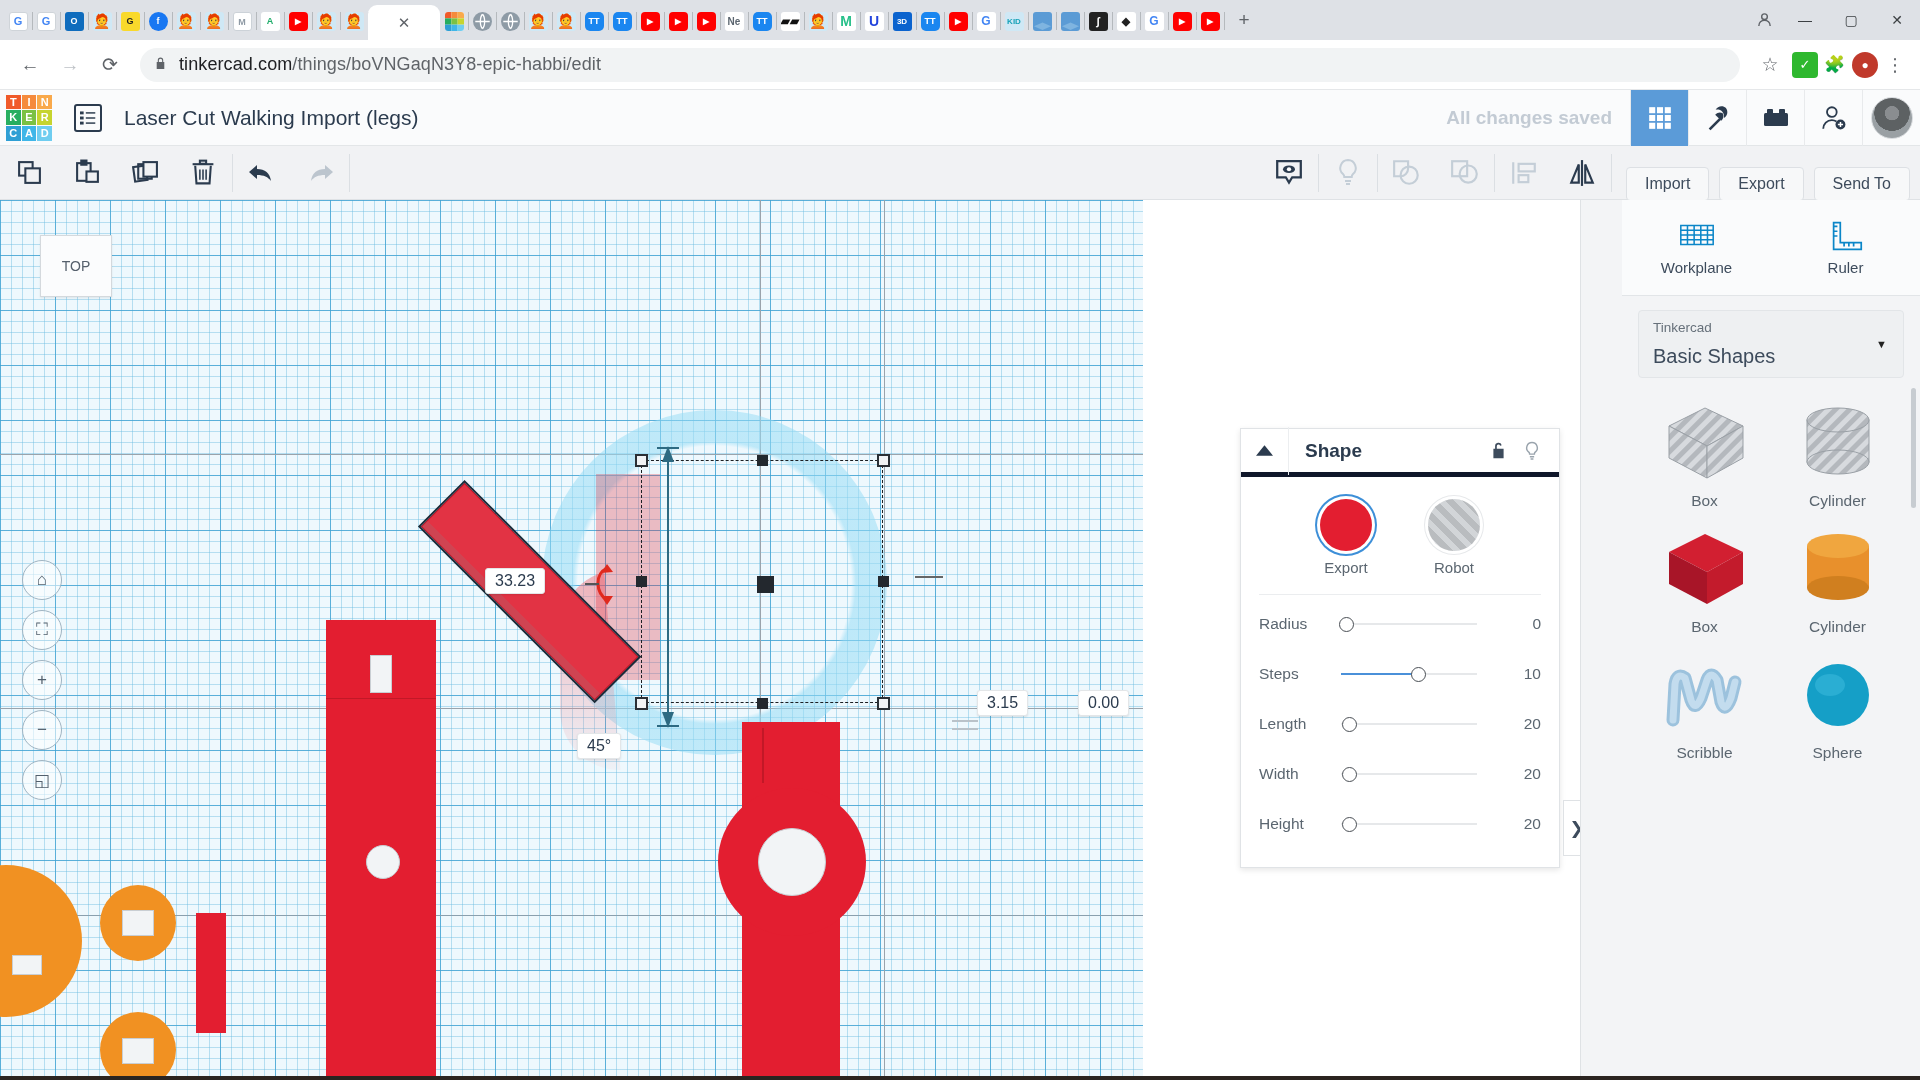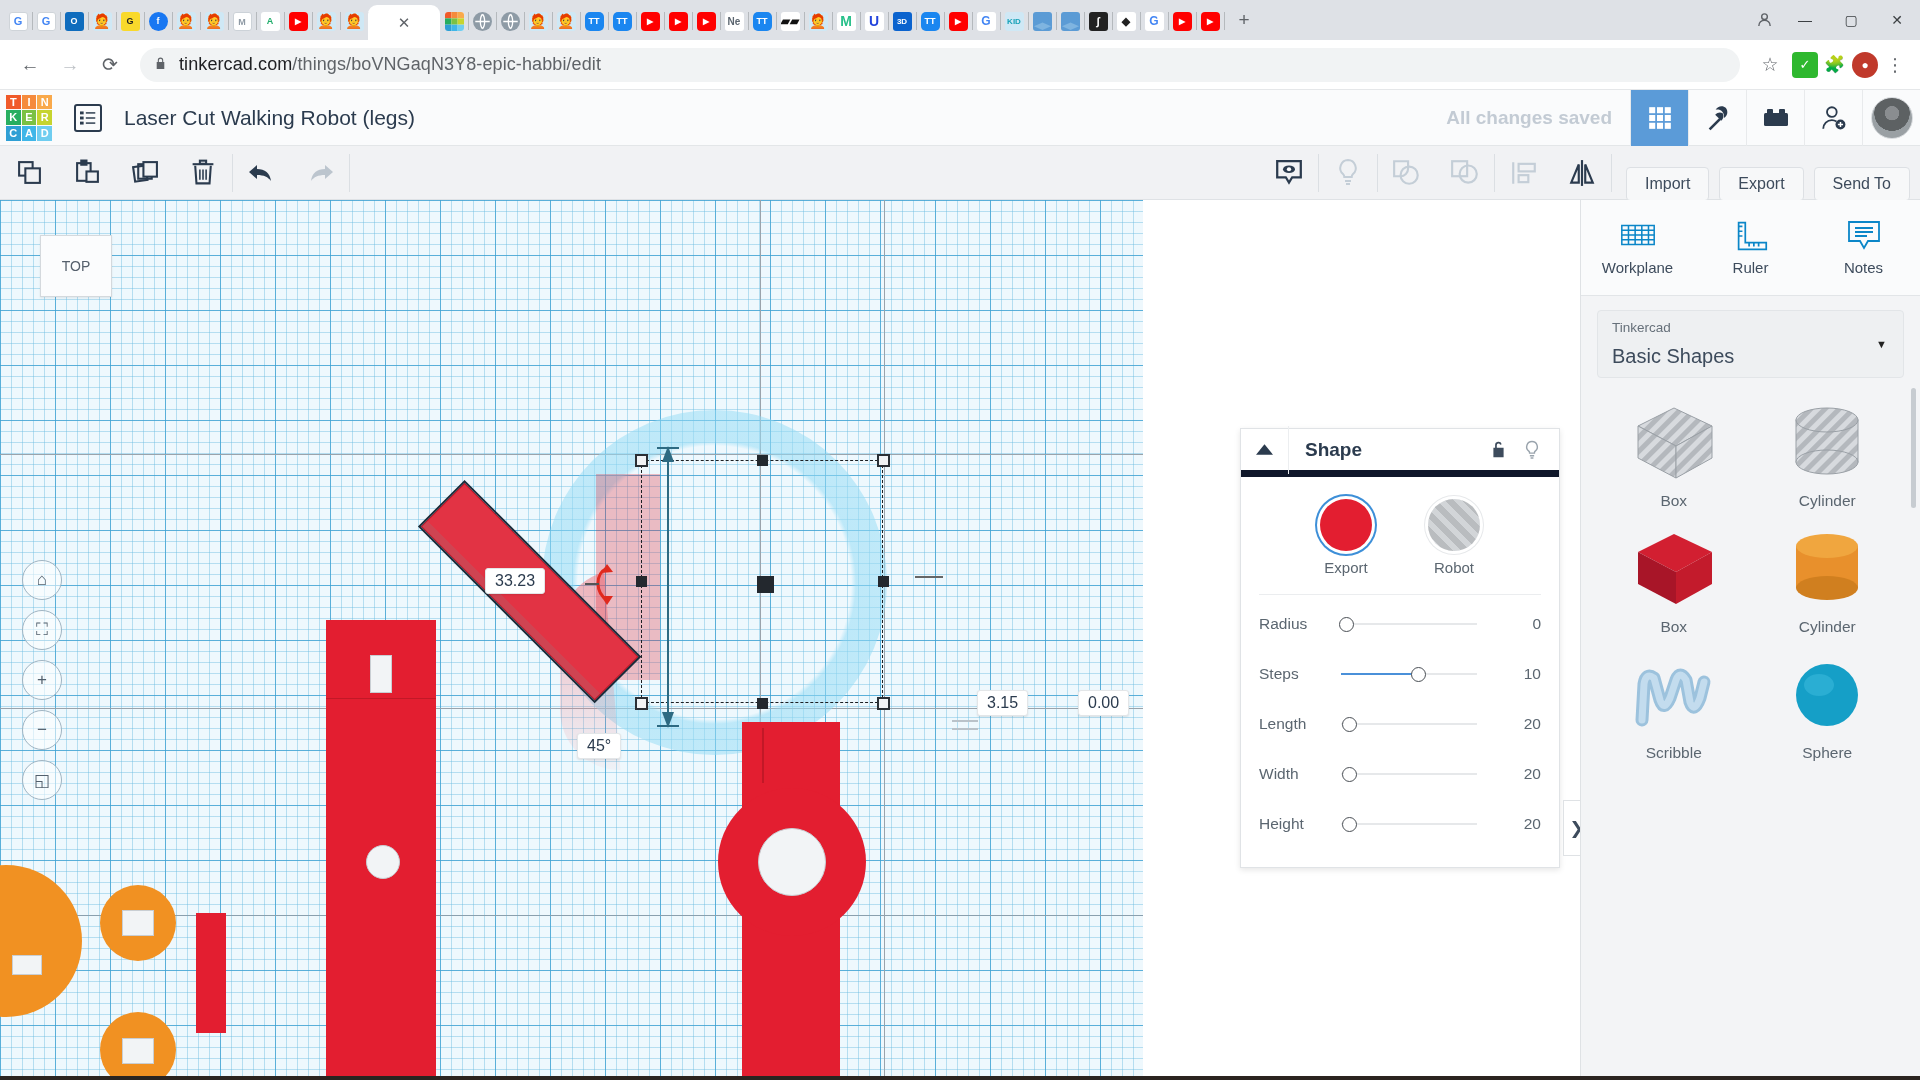--- a/index.html
+++ b/index.html
@@ -144,21 +144,21 @@
           rgba(150,220,245,.0) 56%, rgba(150,220,245,.55) 58%, rgba(150,220,245,.45) 100%); }
   .rot-arc { position:absolute; border-radius:50%; }
 
   .dimlabel { position:absolute; background:#fff; border:1px solid #e3e6e8; border-radius:3px;
               padding:3px 9px; font-size:16px; color:#2b3b4e; box-shadow:0 1px 2px rgba(0,0,0,.10); }
   .dimlabel.pink { background:#fde7ea; }
 
   
   .shape-panel { position:absolute; left:1240px; top:228px; width:320px; background:#fff;
                  border:1px solid #e0e3e6; box-shadow:0 2px 6px rgba(0,0,0,.10); }
-  .sp-head { height:48px; display:flex; align-items:center; border-bottom:7px solid #0f172a; }
+  .sp-head { height:48px; display:flex; align-items:center; border-bottom:5px solid #0f172a; }
   .sp-collapse { width:48px;height:48px;display:flex;align-items:center;justify-content:center;
                  border-right:1px solid #eceef0;color:#2b3b4e;font-size:12px;}
   .sp-title { font-size:19px;font-weight:bold;color:#2b3b4e;margin-left:16px; }
   .sp-ic { width:34px;display:flex;align-items:center;justify-content:center;color:#3d4b5c;font-size:17px; }
   .sp-body { padding:22px 0 18px; }
   .swatchrow { display:flex; justify-content:center; gap:56px; margin-bottom:8px; }
   .swatch-col { text-align:center; }
   .swatch { width:52px;height:52px;border-radius:50%;margin:0 auto 8px; }
   .sw-solid { background:#e31e30; box-shadow:0 0 0 3px #fff, 0 0 0 5px #3d8fd8; }
   .sw-hole { background:repeating-linear-gradient(45deg,#b9bcbf 0 6px,#d2d5d8 6px 12px);
@@ -171,21 +171,21 @@
   .sl-rail { position:absolute; left:0; right:20px; height:2px; background:#e6e8ea; }
   .sl-fill { position:absolute; left:0; height:2px; background:#4a90d9; }
   .sl-knob { position:absolute; width:15px;height:15px;border-radius:50%;background:#fff;border:1.6px solid #4a4f55; }
   .sl-val { width:44px; text-align:right; font-size:15.5px; color:#5b6670; }
 
   .sidebar-toggle { position:absolute; left:1563px; top:600px; width:26px; height:56px; background:#fff;
                     border:1px solid #dfe2e5; border-right:none; display:flex; align-items:center;
                     justify-content:center; color:#3d4b5c; font-size:17px; }
 
   .libpanel { position:absolute; right:0; top:0; width:340px; height:876px; background:#f3f4f6;
-              border-left:1px solid #dfe2e5; }
+              border-left:1px solid #dfe2e5;padding-left:41px; }
   .libtools { display:flex; height:96px; border-bottom:1px solid #e2e5e8; background:#fafbfc; }
   .libtool { flex:1; display:flex; flex-direction:column; align-items:center; justify-content:center; gap:6px; }
   .libtool .lbl { font-size:15px; color:#3d4b5c; }
   .libselect { margin:14px 16px; background:#eef0f2; border:1px solid #e2e5e8; border-radius:4px;
                padding:9px 14px; position:relative; }
   .libselect .small { font-size:13.5px; color:#66707a; }
   .libselect .big { font-size:20px; color:#3d4b5c; margin-top:10px; }
   .libselect .caret { position:absolute; right:16px; top:50%; transform:translateY(-50%); font-size:11px; color:#222;}
   .libgrid { padding:10px 16px; display:grid; grid-template-columns:1fr 1fr; row-gap:18px; }
   .libitem { text-align:center; }
@@ -406,21 +406,21 @@
   <div class="tc-menu-ic">
     <svg width="18" height="16" viewBox="0 0 24 22" fill="#2b3b4e">
       <rect x="1" y="2" width="5" height="4"></rect>
         <rect x="9" y="3" width="13" height="2"></rect>
       <rect x="1" y="9" width="5" height="4"></rect>
         <rect x="9" y="10" width="13" height="2"></rect>
       <rect x="1" y="16" width="5" height="4"></rect>
         <rect x="9" y="17" width="13" height="2"></rect>
     </svg>
   </div>
-  <div class="tc-title">Laser Cut Walking Robot (legs)</div>
+  <div class="tc-title">Laser Cut Walking Import (legs)</div>
   <div class="tc-saved">All changes saved</div>
 
   <div class="hdr-btn active">
     <svg width="26" height="26" viewBox="0 0 24 24" fill="#fff">
       <rect x="2" y="2" width="5.6" height="5.6"></rect>
         <rect x="9.2" y="2" width="5.6" height="5.6"></rect>
         <rect x="16.4" y="2" width="5.6" height="5.6"></rect>
       <rect x="2" y="9.2" width="5.6" height="5.6"></rect>
         <rect x="9.2" y="9.2" width="5.6" height="5.6"></rect>
         <rect x="16.4" y="9.2" width="5.6" height="5.6"></rect>
@@ -729,27 +729,20 @@
         </svg>
         <span class="lbl">Workplane</span>
       </div>
       <div class="libtool">
         <svg width="40" height="34" viewBox="0 0 42 34" fill="none" stroke="#0b86c8" stroke-width="1.8">
           <path d="M8 3h7v21h22v7H8z"></path>
           <path d="M8 7h4M8 12h4M8 17h4M19 24v4M24 24v4M29 24v4"></path>
         </svg>
         <span class="lbl">Ruler</span>
       </div>
-      <div class="libtool">
-        <svg width="38" height="34" viewBox="0 0 38 34" fill="none" stroke="#0b86c8" stroke-width="1.8">
-          <path d="M4 3h30v19h-11l-4 7-4-7H4z"></path>
-          <path d="M10 9h18M10 13h18M10 17h12"></path>
-        </svg>
-        <span class="lbl">Notes</span>
-      </div>
     </div>
 
     <div class="libselect">
       <div class="small">Tinkercad</div>
       <div class="big">Basic Shapes</div>
       <div class="caret">▼</div>
     </div>
 
     <div class="libgrid" id="libgrid">
         <div class="libitem">

